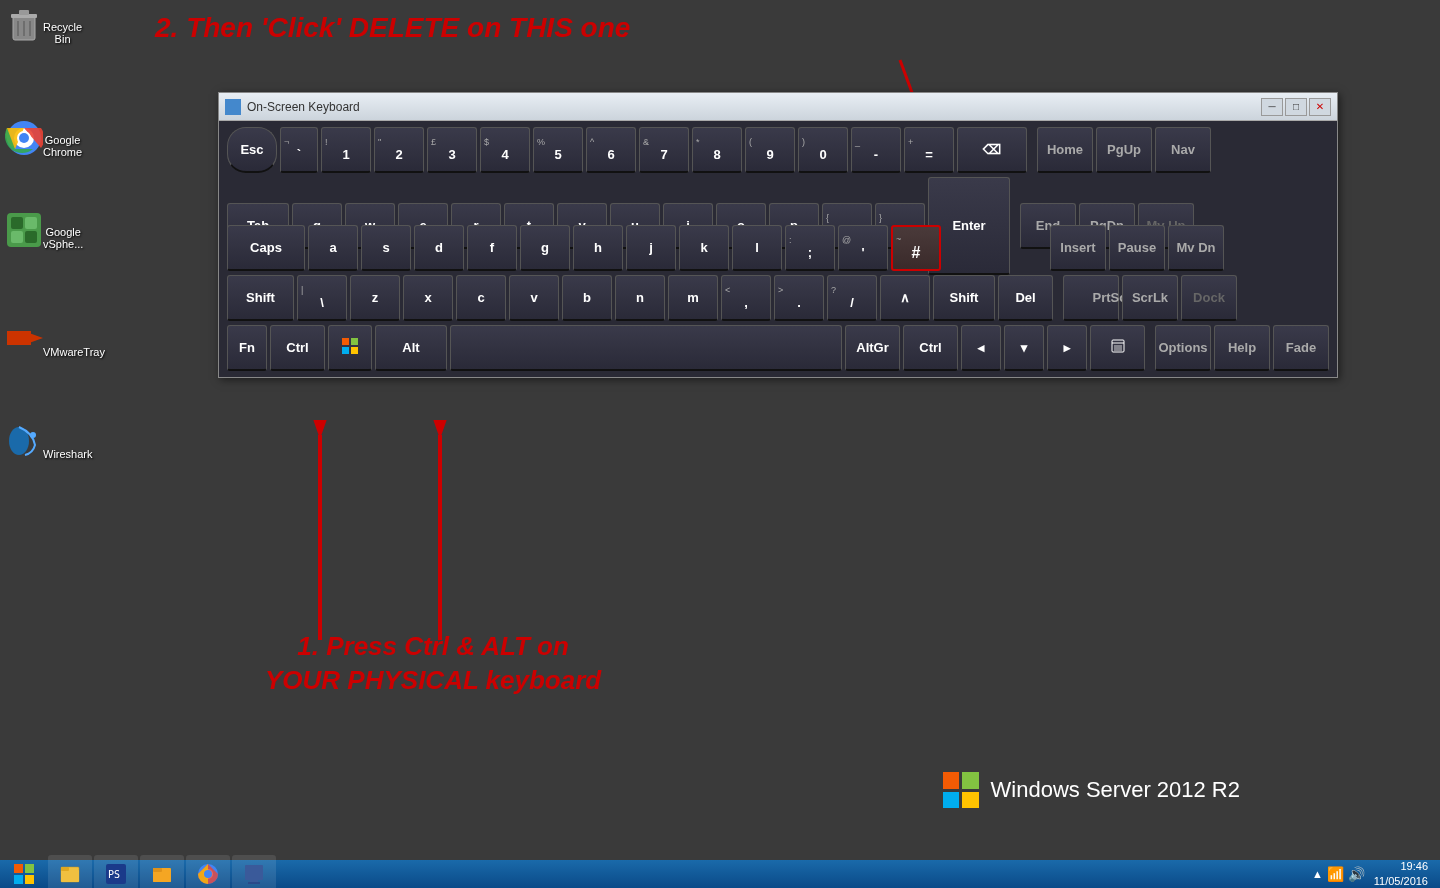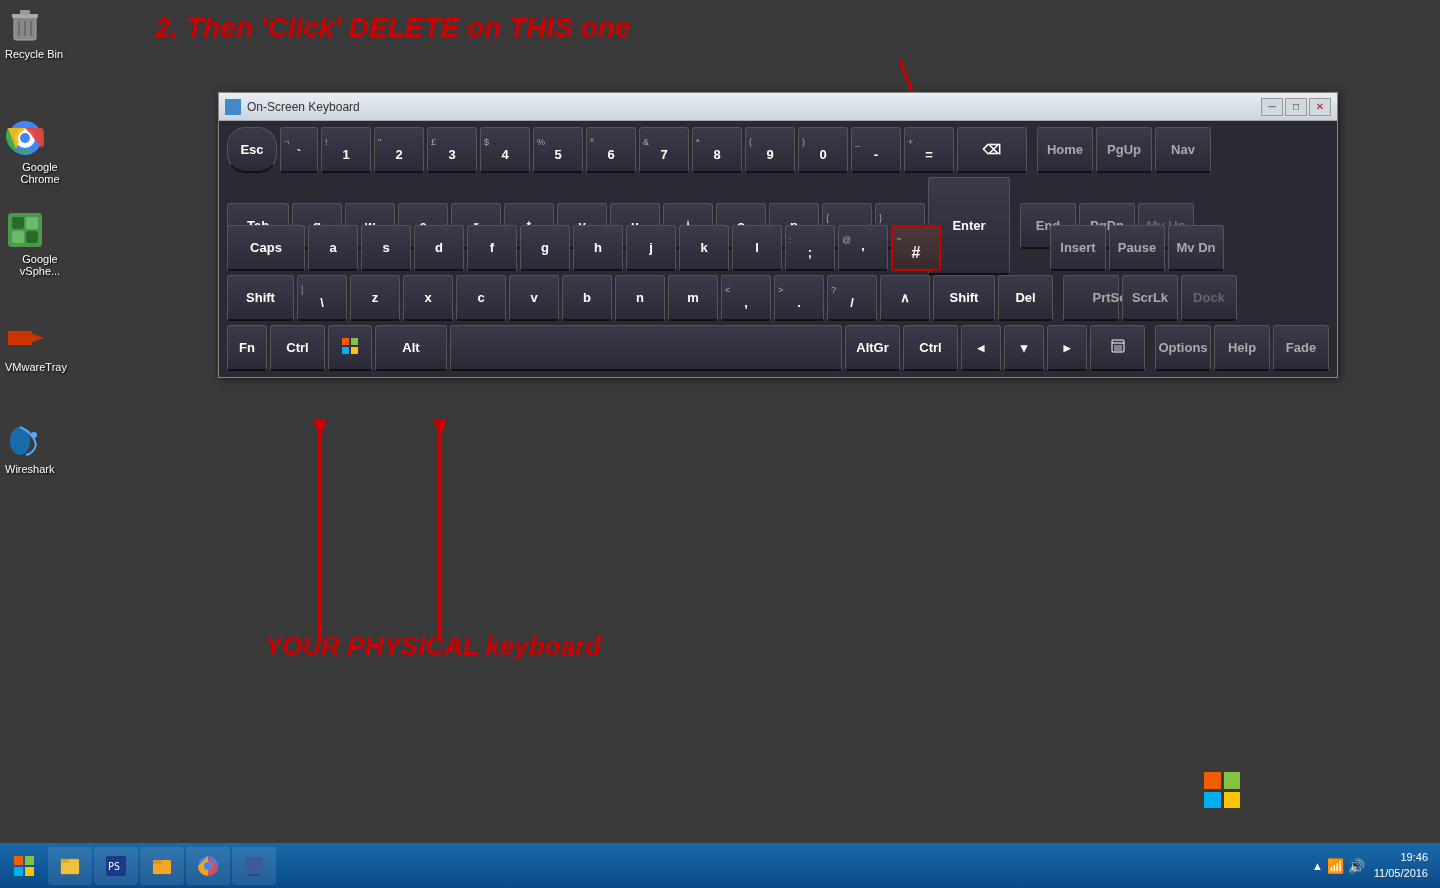--- a/index.html
+++ b/index.html
@@ -9,22 +9,22 @@
       background-color: #3a3a3a;
       font-family: 'Segoe UI', Arial, sans-serif;
       overflow: hidden;
       position: relative;
     }
 
     
     .desktop-icon {
       position: absolute;
       display: flex;
-      flex-direction: column;
-      align-items: flex-start;
+      flex-direction: row;
+      align-items: flex-end;
       width: 70px;
       cursor: pointer;
     }
     .desktop-icon .icon-img {
       width: 40px;
       height: 40px;
       display: flex;
       align-items: center;
       justify-content: center;
       font-size: 32px;
@@ -162,21 +162,21 @@
       background: linear-gradient(to bottom, #3a3a4a, #2a2a38);
       color: #aaa;
     }
 
     
     .taskbar {
       position: absolute;
       bottom: 0;
       left: 0;
       width: 1440px;
-      height: 45px;
+      height: 28px;
       background: linear-gradient(to bottom, #1a6aaa, #0a4a88);
       display: flex;
       align-items: center;
       padding: 0 4px;
       z-index: 100;
     }
     .taskbar-start {
       width: 40px;
       height: 38px;
       display: flex;
@@ -361,20 +361,21 @@
 <svg style="position:absolute;top:420px;left:390px;width:100px;height:220px;" viewBox="0 0 100 220">
   <defs>
     <marker id="arrowhead3" markerWidth="10" markerHeight="7" refX="1" refY="3.5" orient="auto">
       <polygon points="10 0, 0 3.5, 10 7" fill="#cc0000"></polygon>
     </marker>
   </defs>
   <path d="M 50 220 L 50 15" stroke="#cc0000" stroke-width="4" fill="none" marker-end="url(#arrowhead3)"></path>
 </svg>
 
 <div class="annotation-bottom">
+  <div>1. Press Ctrl &amp; ALT on</div>
   <div>YOUR PHYSICAL keyboard</div>
 </div>
 
 <div class="osk-window">
 
   <div class="osk-titlebar">
     <div class="osk-titlebar-left">
       <span class="osk-titlebar-icon" style="background:#4488cc;width:16px;height:16px;display:inline-block;"></span>
       <span class="osk-titlebar-title">On-Screen Keyboard</span>
     </div>
@@ -698,20 +699,21 @@
   </div>
 </div>
 
 <div class="win-server-logo">
   <div class="win-server-logo-icon">
     <span></span>
       <span></span>
       <span></span>
       <span></span>
   </div>
+  <span class="win-server-text">Windows Server 2012 R2</span>
 </div>
 
 <div class="taskbar">
   <div class="taskbar-start">
     <div class="win-logo">
       <span></span>
         <span></span>
         <span></span>
         <span></span>
     </div>

